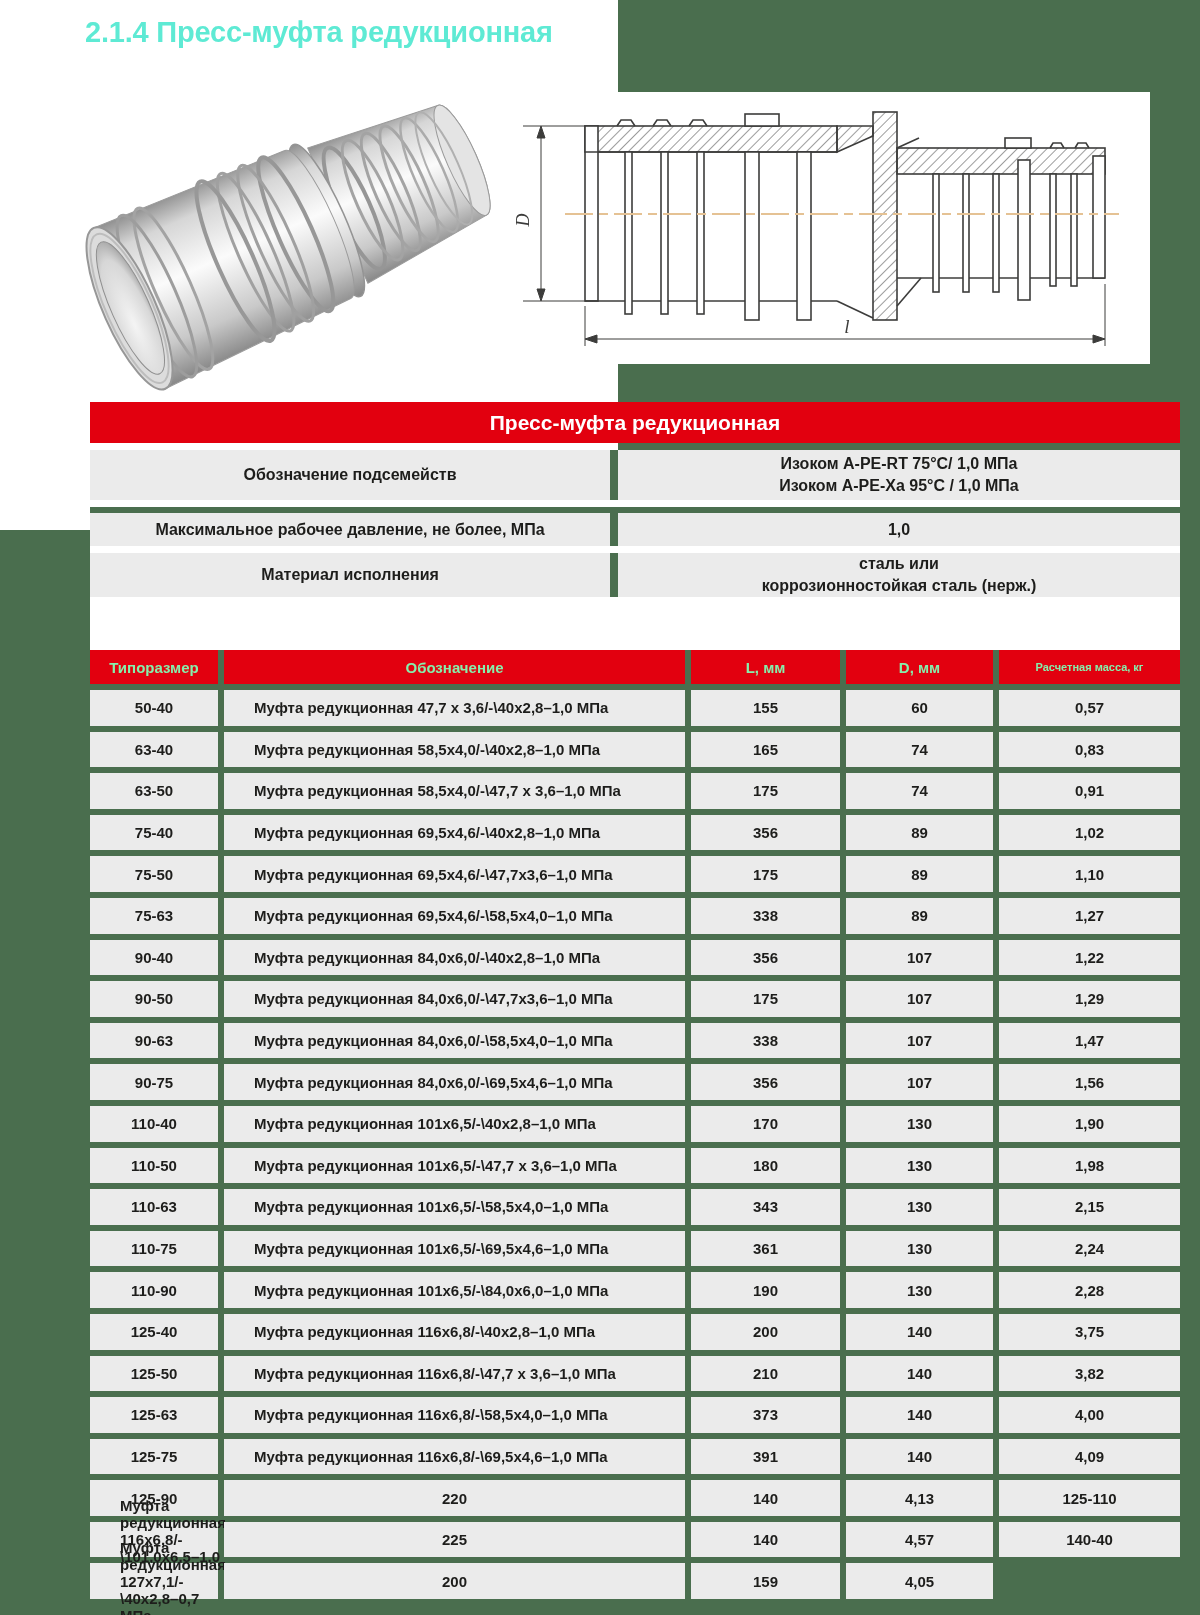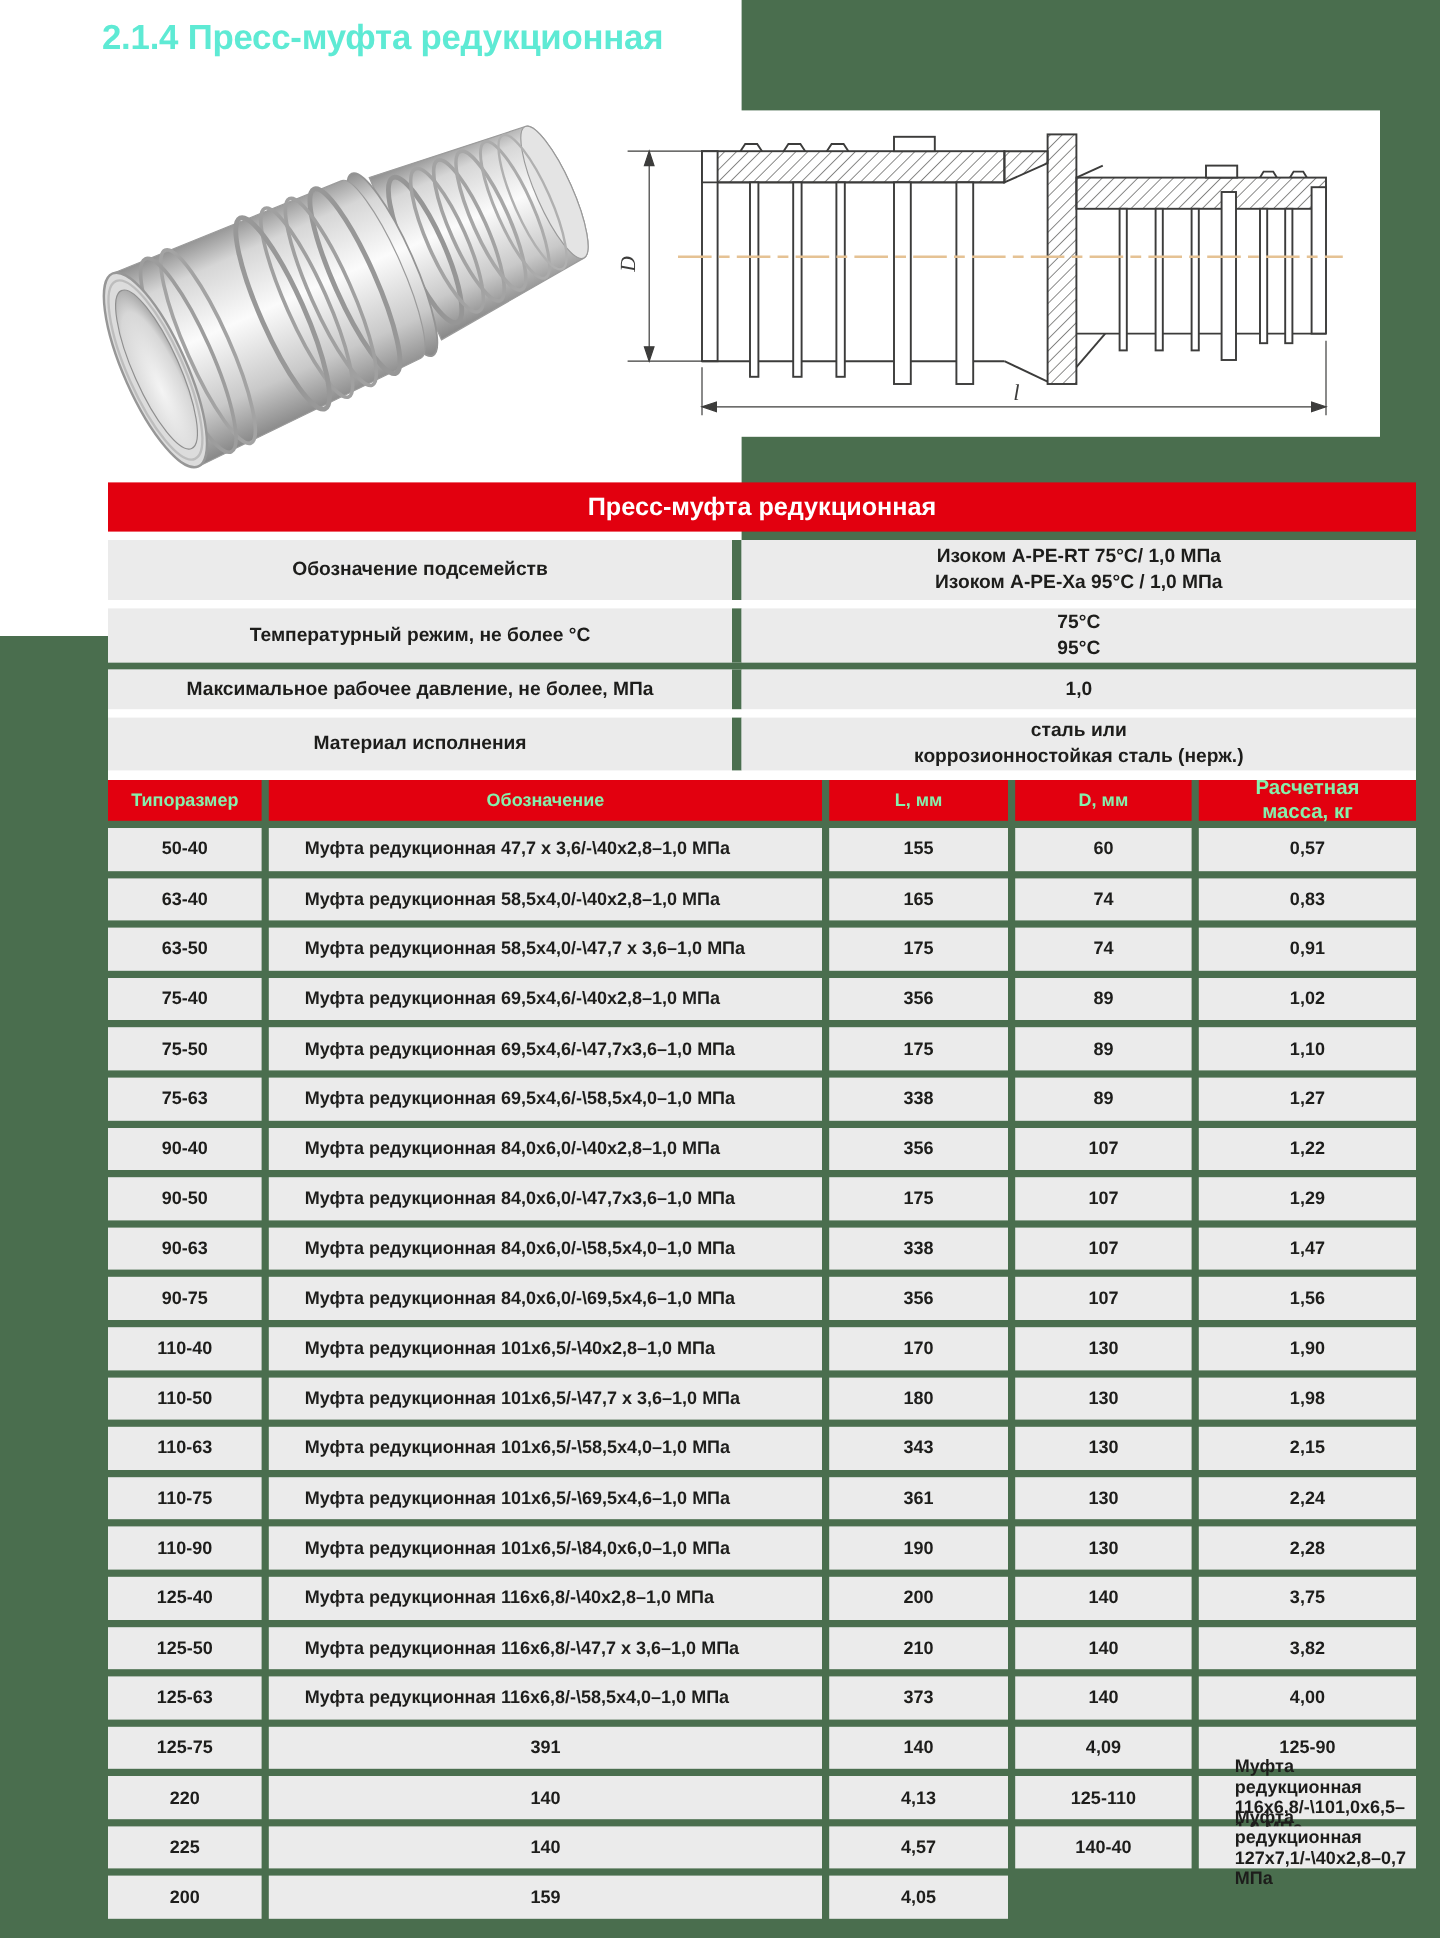--- a/index.html
+++ b/index.html
@@ -41,21 +41,21 @@
     position:absolute;left:90px;top:650px;width:1090px;
     display:grid;grid-template-columns:128px 461px 149px 147px 181px;
     column-gap:6px;row-gap:6px;grid-template-rows:34px;grid-auto-rows:35.6px;
   }
   .dcell{
     background:#EBEBEB;display:flex;align-items:center;justify-content:center;
     font-weight:700;font-size:15px;
   }
   .dcell.c1{justify-content:flex-start;padding-left:30px;text-align:left;}
   .dcell.head{background:#E2000F;color:#86efac;font-size:15px;}
-  .dcell.head.h4{font-size:17px;line-height:1.15;text-align:center;padding:0 24px;}
+  .dcell.head.h4{font-size:11px;line-height:1.15;text-align:center;padding:0 24px;}
 </style>
 </head>
 <body>
 
 <div class="white-block-a"></div>
 <div class="white-block-b"></div>
 
 <div class="page-title">2.1.4 Пресс-муфта редукционная</div>
 
 <svg class="photo-svg" width="470" height="320" viewBox="0 0 470 320">
@@ -173,26 +173,20 @@
 </div>
 
 <div class="spec-table">
     <div class="spec-row r0">
       <div class="spec-label">Обозначение подсемейств</div>
       <div class="spec-div"></div>
       <div class="spec-value">Изоком A-PE-RT 75°C/ 1,0 МПа
 Изоком A-PE-Xa 95°C / 1,0 МПа</div>
     </div>
     <div class="spec-gap g0"></div>
-    <div class="spec-row r1">
-      <div class="spec-label">Температурный режим, не более °С</div>
-      <div class="spec-div"></div>
-      <div class="spec-value">75°C
-95°C</div>
-    </div>
     <div class="spec-gap g1 green"></div>
     <div class="spec-row r2">
       <div class="spec-label">Максимальное рабочее давление, не более, МПа</div>
       <div class="spec-div"></div>
       <div class="spec-value">1,0</div>
     </div>
     <div class="spec-gap g2"></div>
     <div class="spec-row r3">
       <div class="spec-label">Материал исполнения</div>
       <div class="spec-div"></div>
@@ -291,20 +285,21 @@
     <div class="dcell c1">Муфта редукционная 116x6,8/-\47,7 x 3,6–1,0 МПа</div>
     <div class="dcell c2">210</div>
     <div class="dcell c3">140</div>
     <div class="dcell c4">3,82</div>
     <div class="dcell c0">125-63</div>
     <div class="dcell c1">Муфта редукционная 116x6,8/-\58,5x4,0–1,0 МПа</div>
     <div class="dcell c2">373</div>
     <div class="dcell c3">140</div>
     <div class="dcell c4">4,00</div>
     <div class="dcell c0">125-75</div>
+    <div class="dcell c1">Муфта редукционная 116x6,8/-\69,5x4,6–1,0 МПа</div>
     <div class="dcell c2">391</div>
     <div class="dcell c3">140</div>
     <div class="dcell c4">4,09</div>
     <div class="dcell c0">125-90</div>
     <div class="dcell c2">220</div>
     <div class="dcell c3">140</div>
     <div class="dcell c4">4,13</div>
     <div class="dcell c0">125-110</div>
     <div class="dcell c1">Муфта редукционная 116x6,8/-\101,0x6,5–1,0 МПа</div>
     <div class="dcell c2">225</div>

